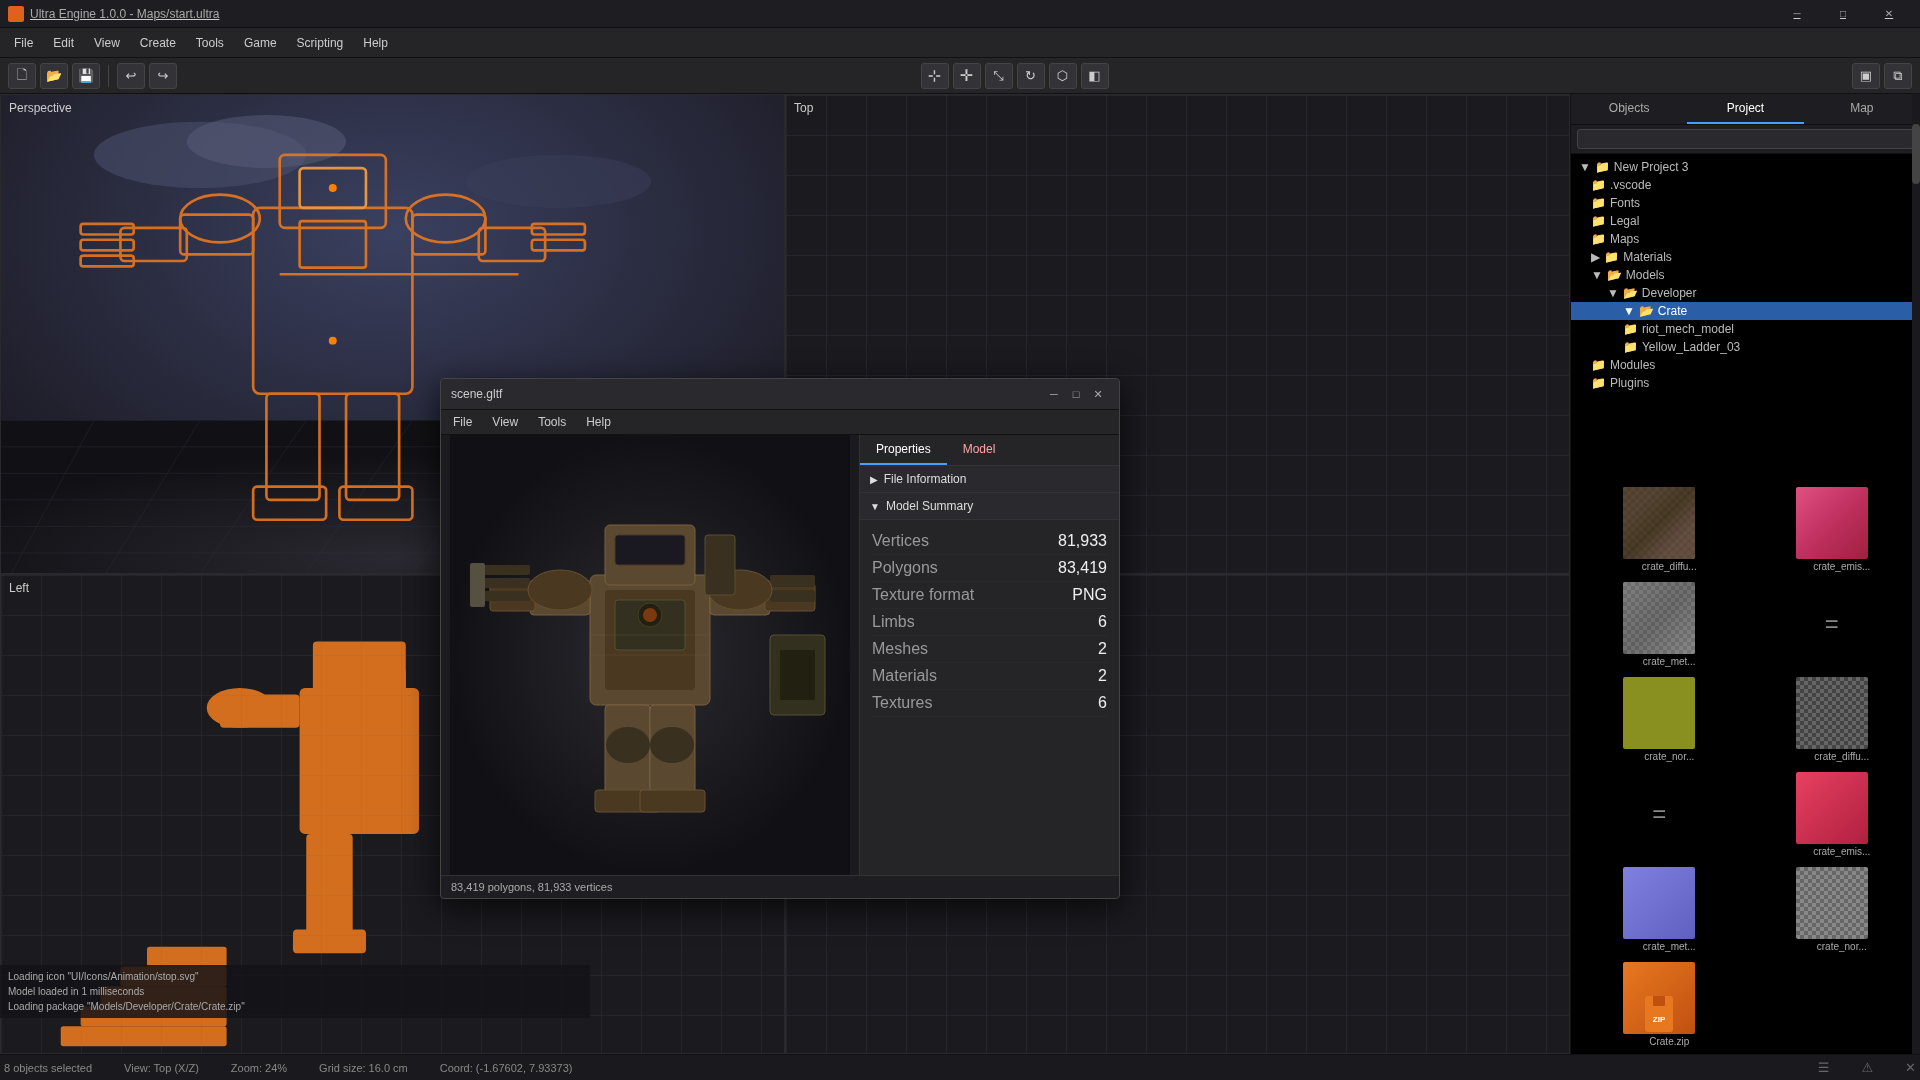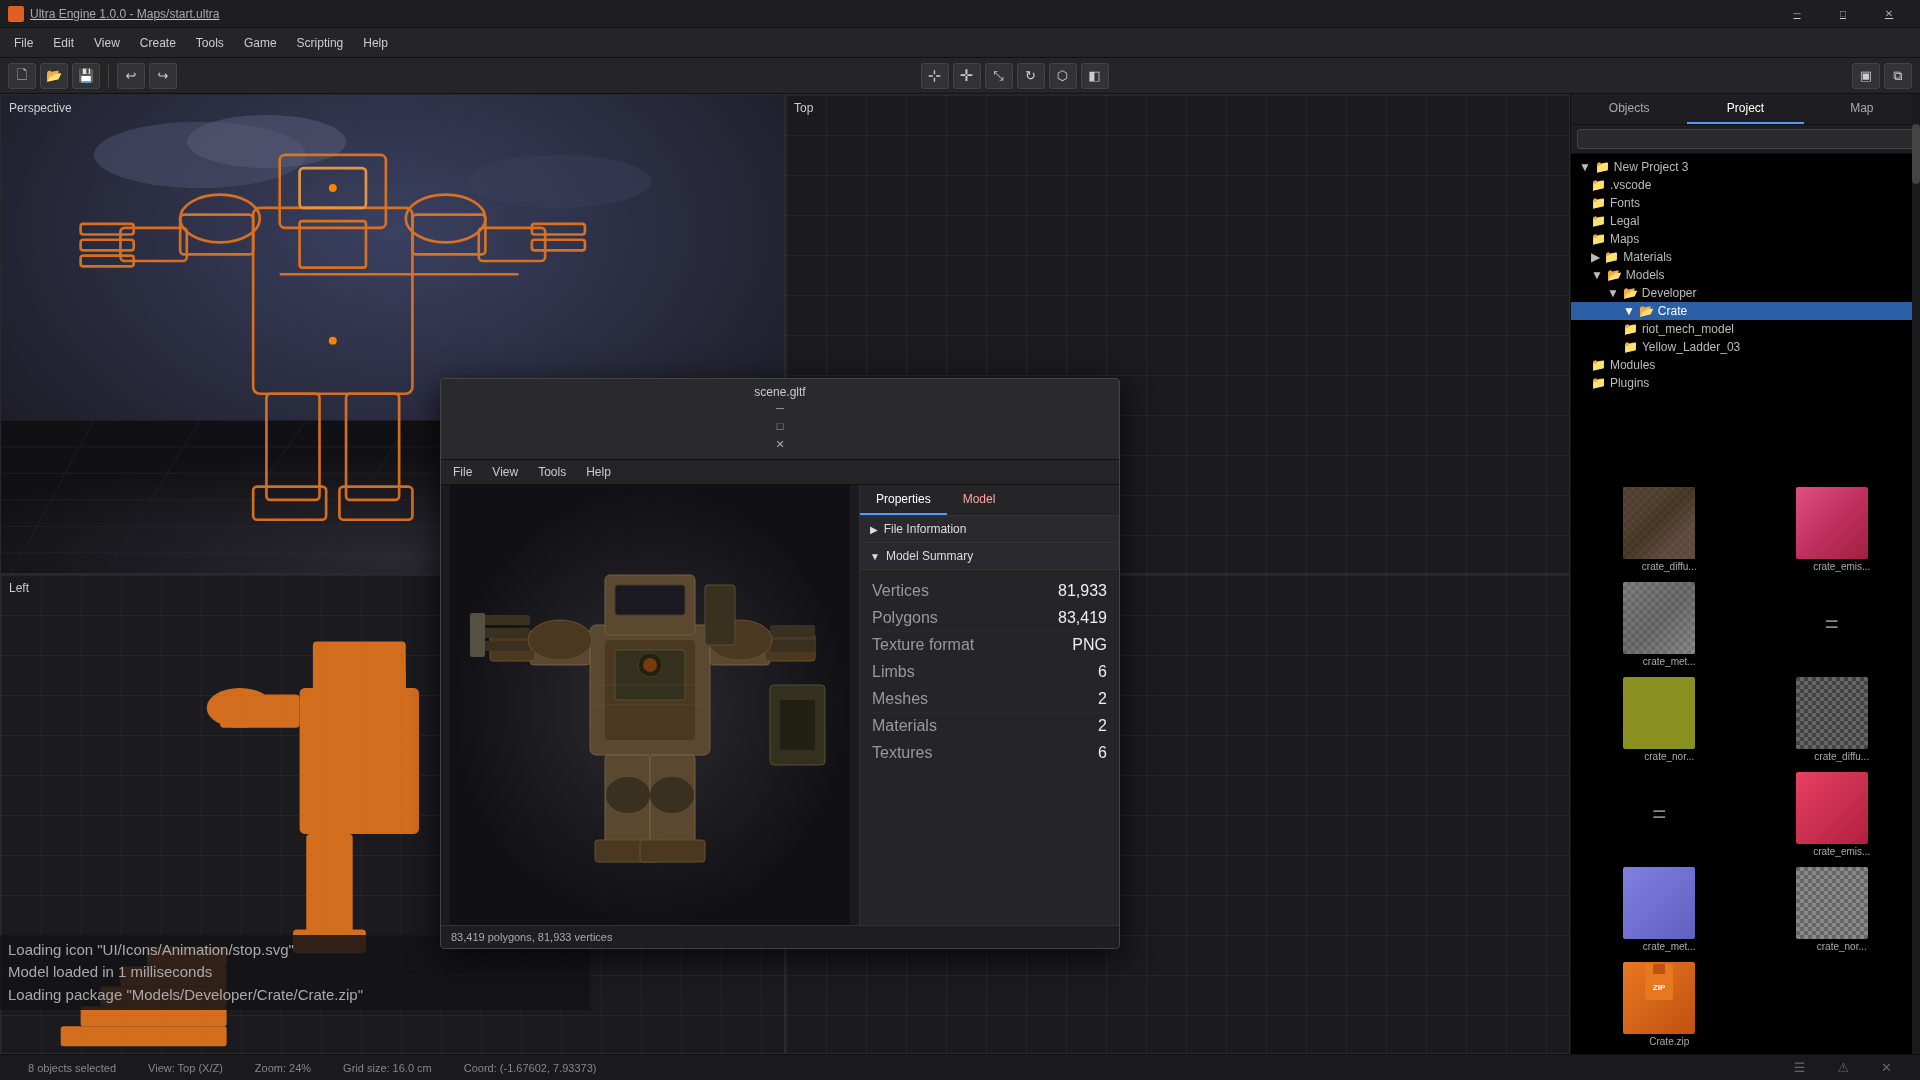--- a/index.html
+++ b/index.html
@@ -198,59 +198,59 @@
       display: flex;
       flex-direction: column;
       align-items: center;
       cursor: pointer;
       padding: 3px;
       border-radius: 3px;
     }
     .thumb-img {
       width: 72px; height: 72px;
       border-radius: 2px;
-      display: flex; align-items: flex-start; justify-content: center;
+      display: flex; align-items: flex-end; justify-content: center;
       font-size: 24px;
       overflow: hidden;
       position: relative;
     }
     .thumb-label {
       font-size: 10px;
       color: #aaa;
       text-align: center;
       margin-top: 2px;
       word-break: break-all;
       margin-left: 20px;
     }
 
     
     #statusbar {
       height: 26px;
       background: #1a1a1e;
       border-top: 1px solid #111;
       display: flex;
       align-items: center;
-      padding: 0 28px;
+      padding: 0 4px;
       gap: 32px;
       font-size: 11px;
       color: #888;
       position: absolute;
       bottom: 0; left: 0; right: 0;
     }
     .status-item { display: flex; gap: 4px; }
 
     
     #log-area {
       position: absolute;
-      bottom: 44px;
+      bottom: 36px;
       left: 0;
       width: 590px;
       background: rgba(20,20,24,0.85);
       padding: 4px 8px;
-      font-size: 15px;
+      font-size: 10px;
       color: #aaa;
       line-height: 1.5;
       pointer-events: none;
     }
 
     
     #modal {
       position: absolute;
       top: 284px;
       left: 440px;
@@ -263,21 +263,20 @@
       display: flex;
       flex-direction: column;
     }
     #modal-titlebar {
       background: #2a2a2e;
       padding: 6px 10px;
       display: flex;
       align-items: center;
       border-bottom: 1px solid #111;
       border-radius: 4px 4px 0 0;
-      flex-direction: column;
     }
     #modal-title {
       flex: 1;
       font-size: 12px;
       color: #ccc;
     }
     .modal-win-btn {
       width: 22px; height: 18px;
       display: flex; align-items: center; justify-content: center;
       color: #aaa; font-size: 11px; cursor: pointer;

